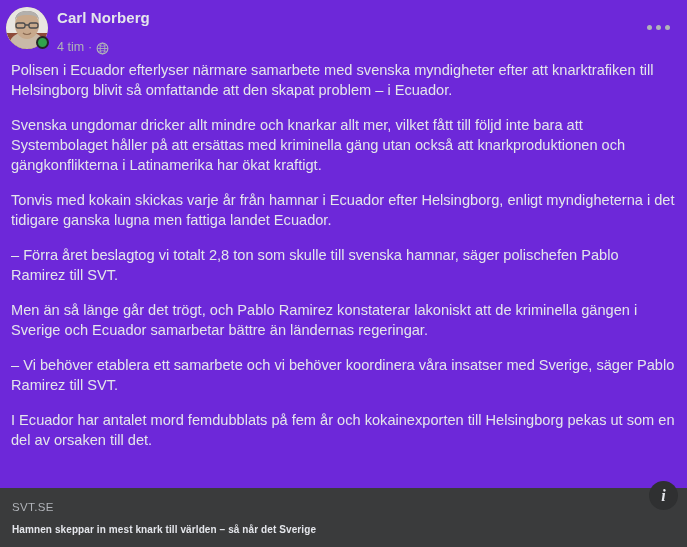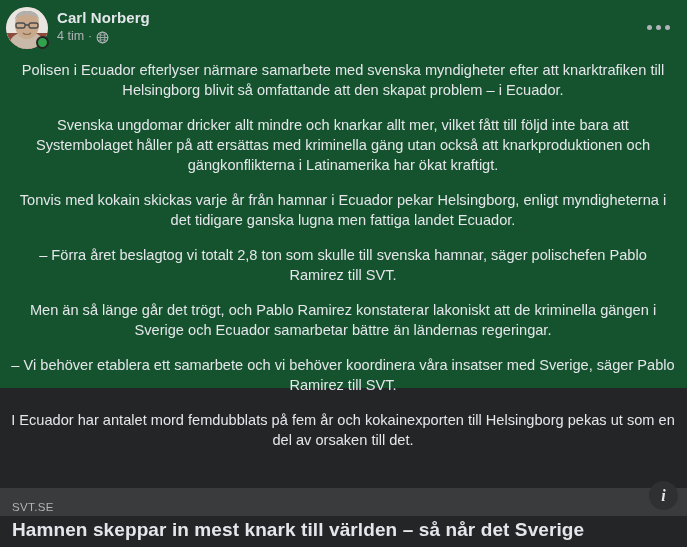--- a/index.html
+++ b/index.html
@@ -12,22 +12,22 @@
     overflow: hidden;
     background: #242526;
     font-family: "Liberation Sans", sans-serif;
     color: #e4e6eb;
     -webkit-font-smoothing: antialiased;
   }
 
   .post {
     position: relative;
     width: 687px;
-    height: 388px;
-    background: #14532d;
+    height: 547px;
+    background: #6d28d9;
     box-sizing: border-box;
   }
 
   
   .post-header {
     display: flex;
     align-items: flex-start;
     padding: 6px 12px 0 6px;
     height: 54px;
     box-sizing: border-box;
@@ -69,21 +69,21 @@
   .author-name {
     font-size: 15px;
     font-weight: bold;
     color: #e4e6eb;
     line-height: 18px;
     letter-spacing: .1px;
   }
   .meta-row {
     display: flex;
     align-items: center;
-    margin-top: 2px;
+    margin-top: 13px;
     font-size: 12.5px;
     color: #b0b3b8;
     line-height: 15px;
   }
   .meta-dot { margin: 0 4px; }
   .globe-icon {
     display: inline-block;
     width: 13px;
     height: 13px;
     position: relative;
@@ -106,21 +106,20 @@
     display: block;
     width: 5px;
     height: 5px;
     border-radius: 50%;
     background: #b0b3b8;
   }
 
   
   .post-body {
     padding: 6px 12px 0 11px;
-    text-align: center;
   }
   .para {
     font-size: 14.6px;
     line-height: 20px;
     color: #e4e6eb;
     margin: 0 0 15px 0;
     white-space: pre-wrap;
   }
   .para:last-child { margin-bottom: 0; }
 
@@ -138,21 +137,21 @@
   }
   .card-domain {
     font-size: 11.5px;
     color: #b0b3b8;
     letter-spacing: .35px;
     line-height: 14px;
     text-transform: uppercase;
   }
   .card-title {
     margin-top: 5px;
-    font-size: 19px;
+    font-size: 10px;
     font-weight: bold;
     color: #e4e6eb;
     line-height: 21px;
     letter-spacing: .1px;
   }
 
   
   .info-badge {
     position: absolute;
     right: 9px;
@@ -227,21 +226,21 @@
 
   <div class="menu-button">
     <i></i>
     <i></i>
     <i></i>
   </div>
 
   <div class="post-body">
     <p class="para">Polisen i Ecuador efterlyser närmare samarbete med svenska myndigheter efter att knarktrafiken till Helsingborg blivit så omfattande att den skapat problem – i Ecuador.</p>
     <p class="para">Svenska ungdomar dricker allt mindre och knarkar allt mer, vilket fått till följd inte bara att Systembolaget håller på att ersättas med kriminella gäng utan också att knarkproduktionen och gängkonflikterna i Latinamerika har ökat kraftigt.</p>
-    <p class="para">Tonvis med kokain skickas varje år från hamnar i Ecuador pekar Helsingborg, enligt myndigheterna i det tidigare ganska lugna men fattiga landet Ecuador.</p>
+    <p class="para">Tonvis med kokain skickas varje år från hamnar i Ecuador efter Helsingborg, enligt myndigheterna i det tidigare ganska lugna men fattiga landet Ecuador.</p>
     <p class="para">– Förra året beslagtog vi totalt 2,8 ton som skulle till svenska hamnar, säger polischefen Pablo Ramirez till SVT.</p>
     <p class="para">Men än så länge går det trögt, och Pablo Ramirez konstaterar lakoniskt att de kriminella gängen i Sverige och Ecuador samarbetar bättre än ländernas regeringar.</p>
     <p class="para">– Vi behöver etablera ett samarbete och vi behöver koordinera våra insatser med Sverige, säger Pablo Ramirez till SVT.</p>
     <p class="para">I Ecuador har antalet mord femdubblats på fem år och kokainexporten till Helsingborg pekas ut som en del av orsaken till det.</p>
   </div>
 
   <div class="info-badge">
     <span>i</span>
   </div>
 

